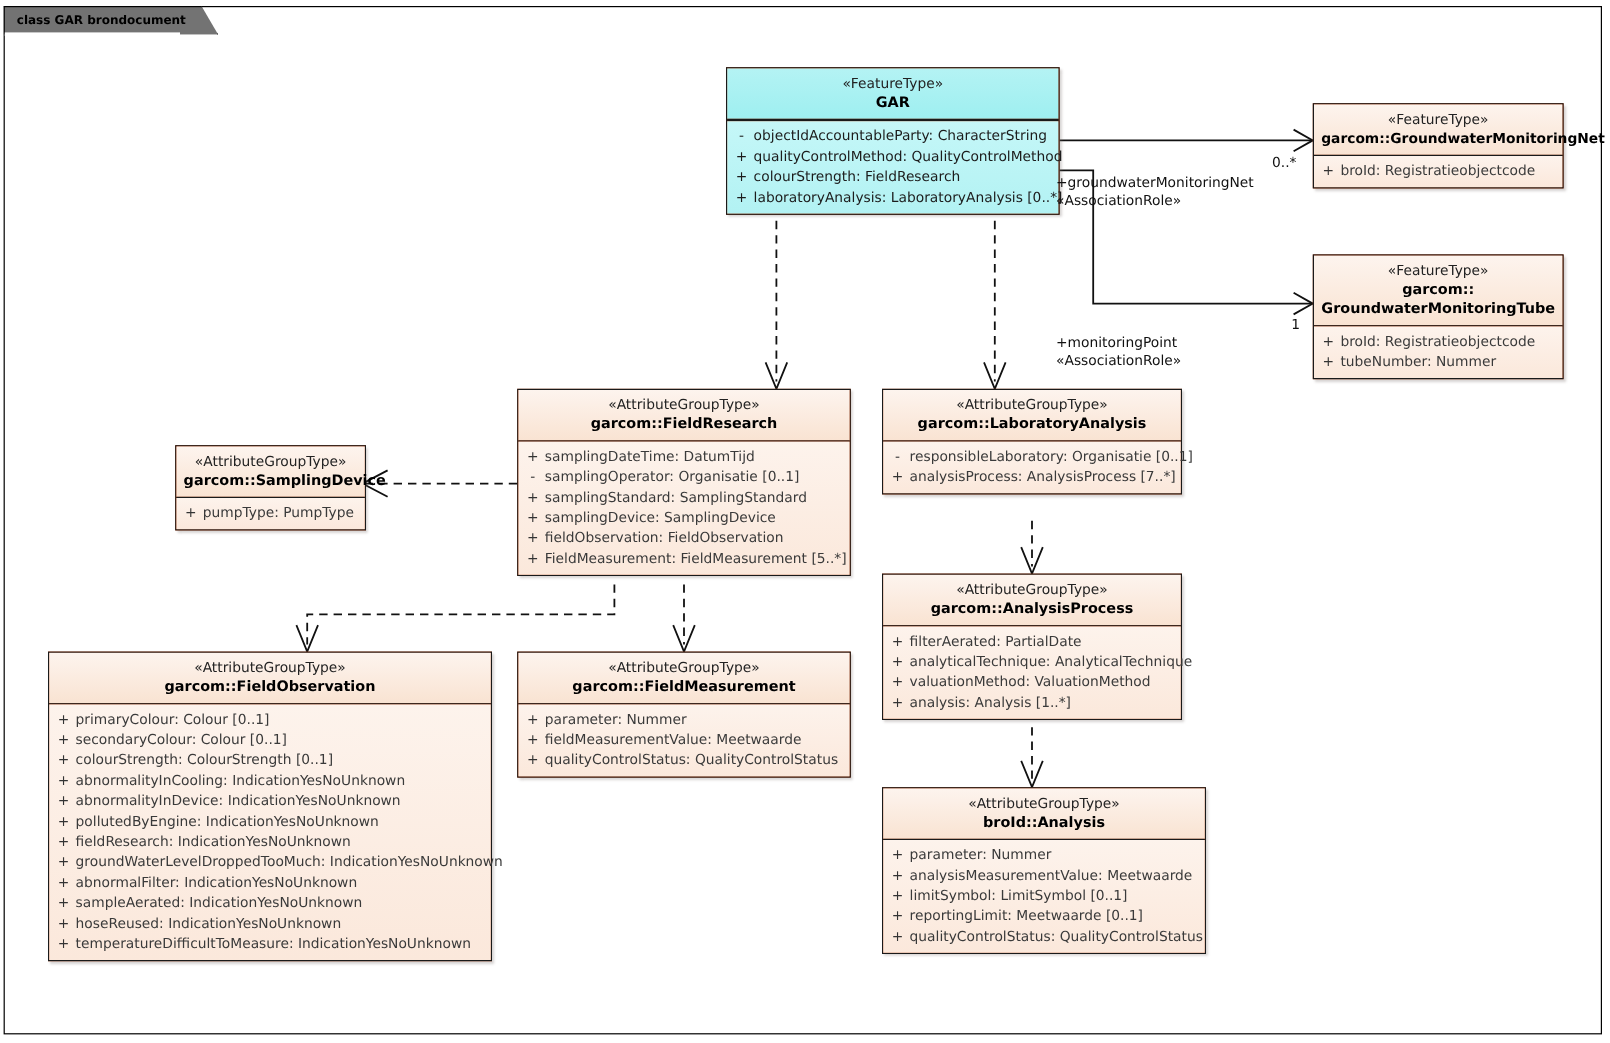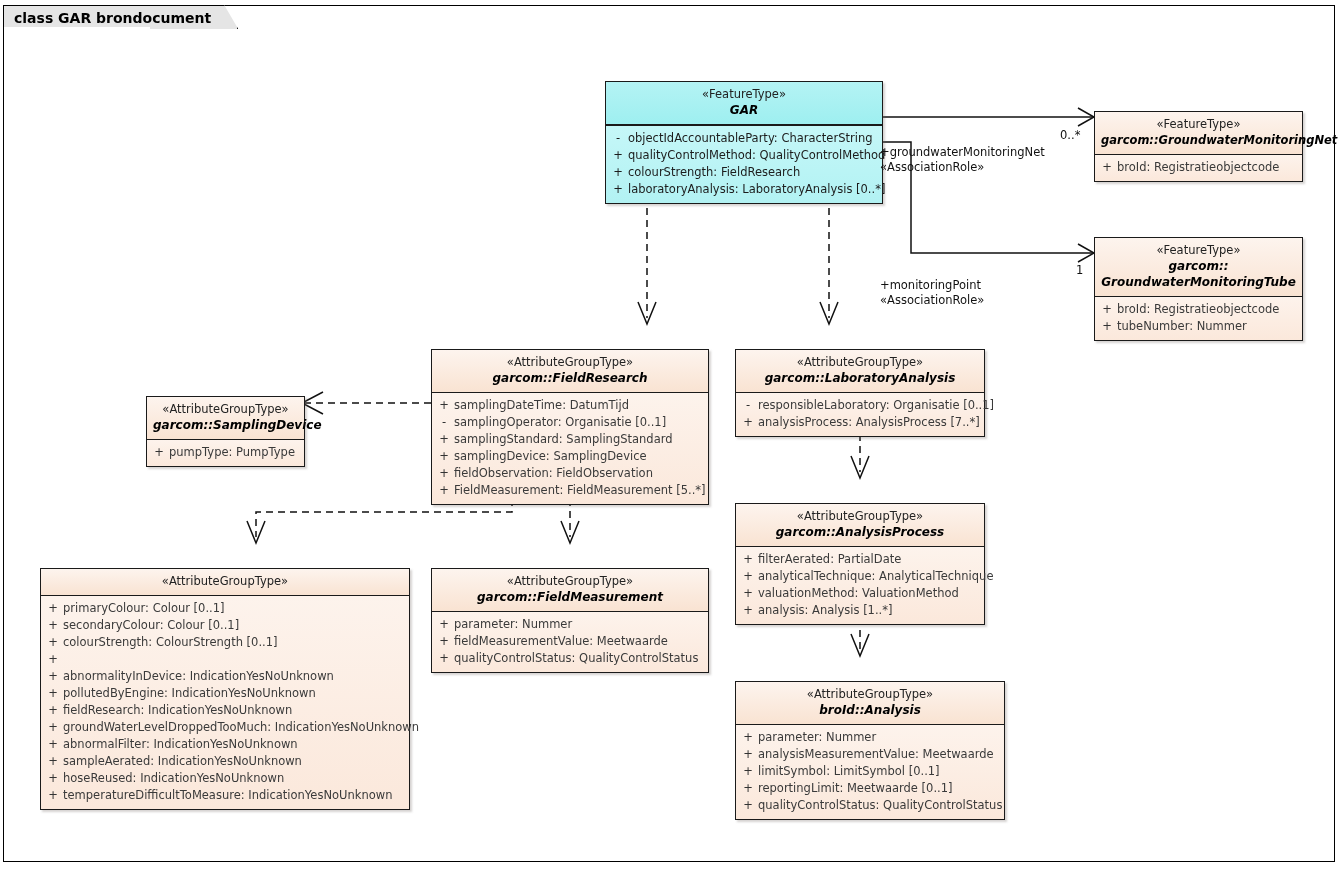--- a/index.html
+++ b/index.html
@@ -22,28 +22,28 @@
     height: 857px;
     border: 1.6px solid #000000;
     box-sizing: border-box;
     background: #ffffff;
   }
   #frame-tab {
     position: absolute;
     left: 3px;
     top: 5px;
     height: 24px;
-    background: #e5e5e5;
+    background: #737373;
     border: 1.6px solid #000;
     border-bottom: none;
     box-sizing: border-box;
     padding: 0 26px 0 10px;
     display: flex;
     align-items: center;
-    font-size: 14px;
+    font-size: 10px;
     font-weight: bold;
     color: #000;
     z-index: 6;
     clip-path: polygon(0 0, calc(100% - 14px) 0, 100% 100%, 0 100%);
   }
   #frame-tab-cover {
     position: absolute;
     left: 4px;
     top: 27px;
     width: 146px;
@@ -53,21 +53,20 @@
   }
 
   
   .uml-class {
     position: absolute;
     box-sizing: border-box;
     border: 1.4px solid #1a1a1a;
     background: #c2410c;
     z-index: 4;
     box-shadow: 2px 2px 2px rgba(120,110,105,0.30);
-    margin-top: 25px;
   }
   .uml-head {
     box-sizing: border-box;
     border-bottom: 1.4px solid #1a1a1a;
     padding: 5px 6px 6px 6px;
     text-align: center;
     background: #fbe4d4;
     background: linear-gradient(180deg,#fdf4ee 0%, #f9e3d2 100%);
   }
   .uml-body {
@@ -79,21 +78,20 @@
     color: #222;
     line-height: 15px;
     white-space: nowrap;
   }
   .classname {
     font-size: 12px;
     font-weight: bold;
     color: #000;
     line-height: 16px;
     white-space: nowrap;
-    font-style: italic;
   }
   .attr-row {
     display: flex;
     align-items: baseline;
     font-size: 11.5px;
     line-height: 17px;
     color: #2a2a2a;
     white-space: nowrap;
   }
   .attr-vis {
@@ -380,36 +378,38 @@
     <div class="attr-row">
       <span class="attr-vis">+</span>
       <span class="attr-text">qualityControlStatus: QualityControlStatus</span>
     </div>
   </div>
 </div>
 
 <div class="uml-class" id="class-field-observation" style="left:40px; top:543px; width:370px;">
   <div class="uml-head">
     <div class="stereotype">«AttributeGroupType»</div>
+    <div class="classname">garcom::FieldObservation</div>
   </div>
   <div class="uml-body">
     <div class="attr-row">
       <span class="attr-vis">+</span>
       <span class="attr-text">primaryColour: Colour [0..1]</span>
     </div>
     <div class="attr-row">
       <span class="attr-vis">+</span>
       <span class="attr-text">secondaryColour: Colour [0..1]</span>
     </div>
     <div class="attr-row">
       <span class="attr-vis">+</span>
       <span class="attr-text">colourStrength: ColourStrength [0..1]</span>
     </div>
     <div class="attr-row">
       <span class="attr-vis">+</span>
+      <span class="attr-text">abnormalityInCooling: IndicationYesNoUnknown</span>
     </div>
     <div class="attr-row">
       <span class="attr-vis">+</span>
       <span class="attr-text">abnormalityInDevice: IndicationYesNoUnknown</span>
     </div>
     <div class="attr-row">
       <span class="attr-vis">+</span>
       <span class="attr-text">pollutedByEngine: IndicationYesNoUnknown</span>
     </div>
     <div class="attr-row">

